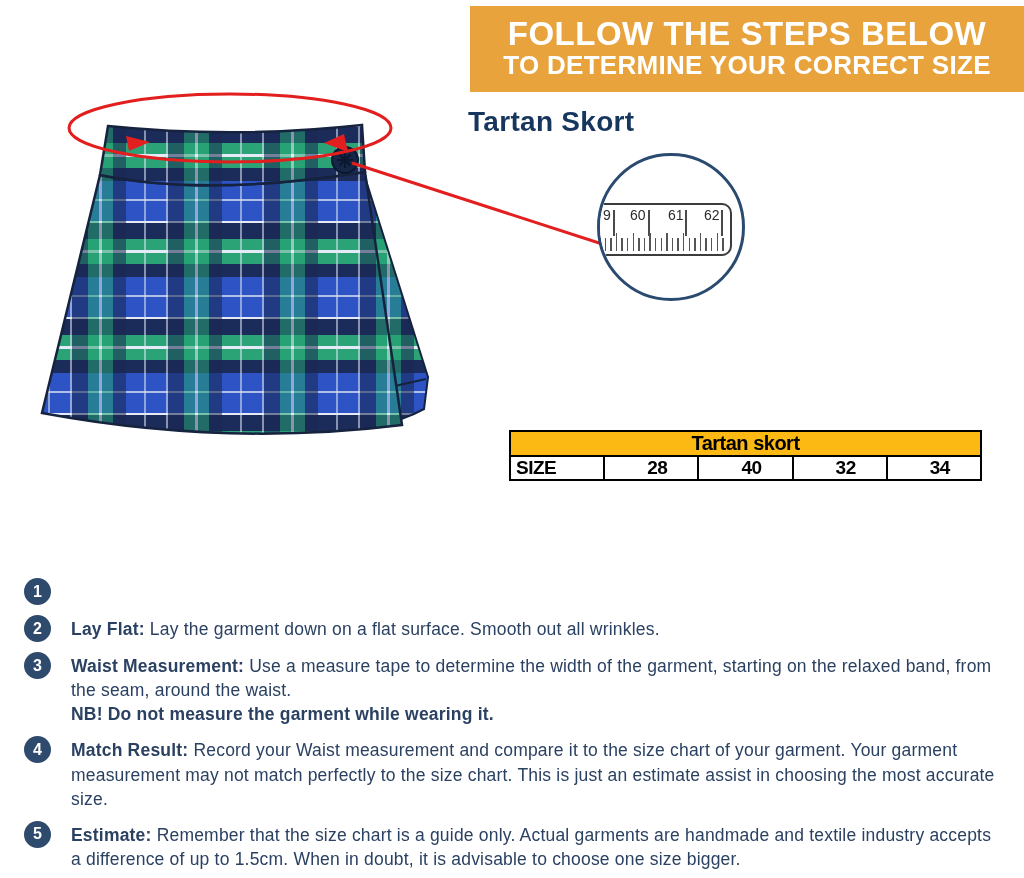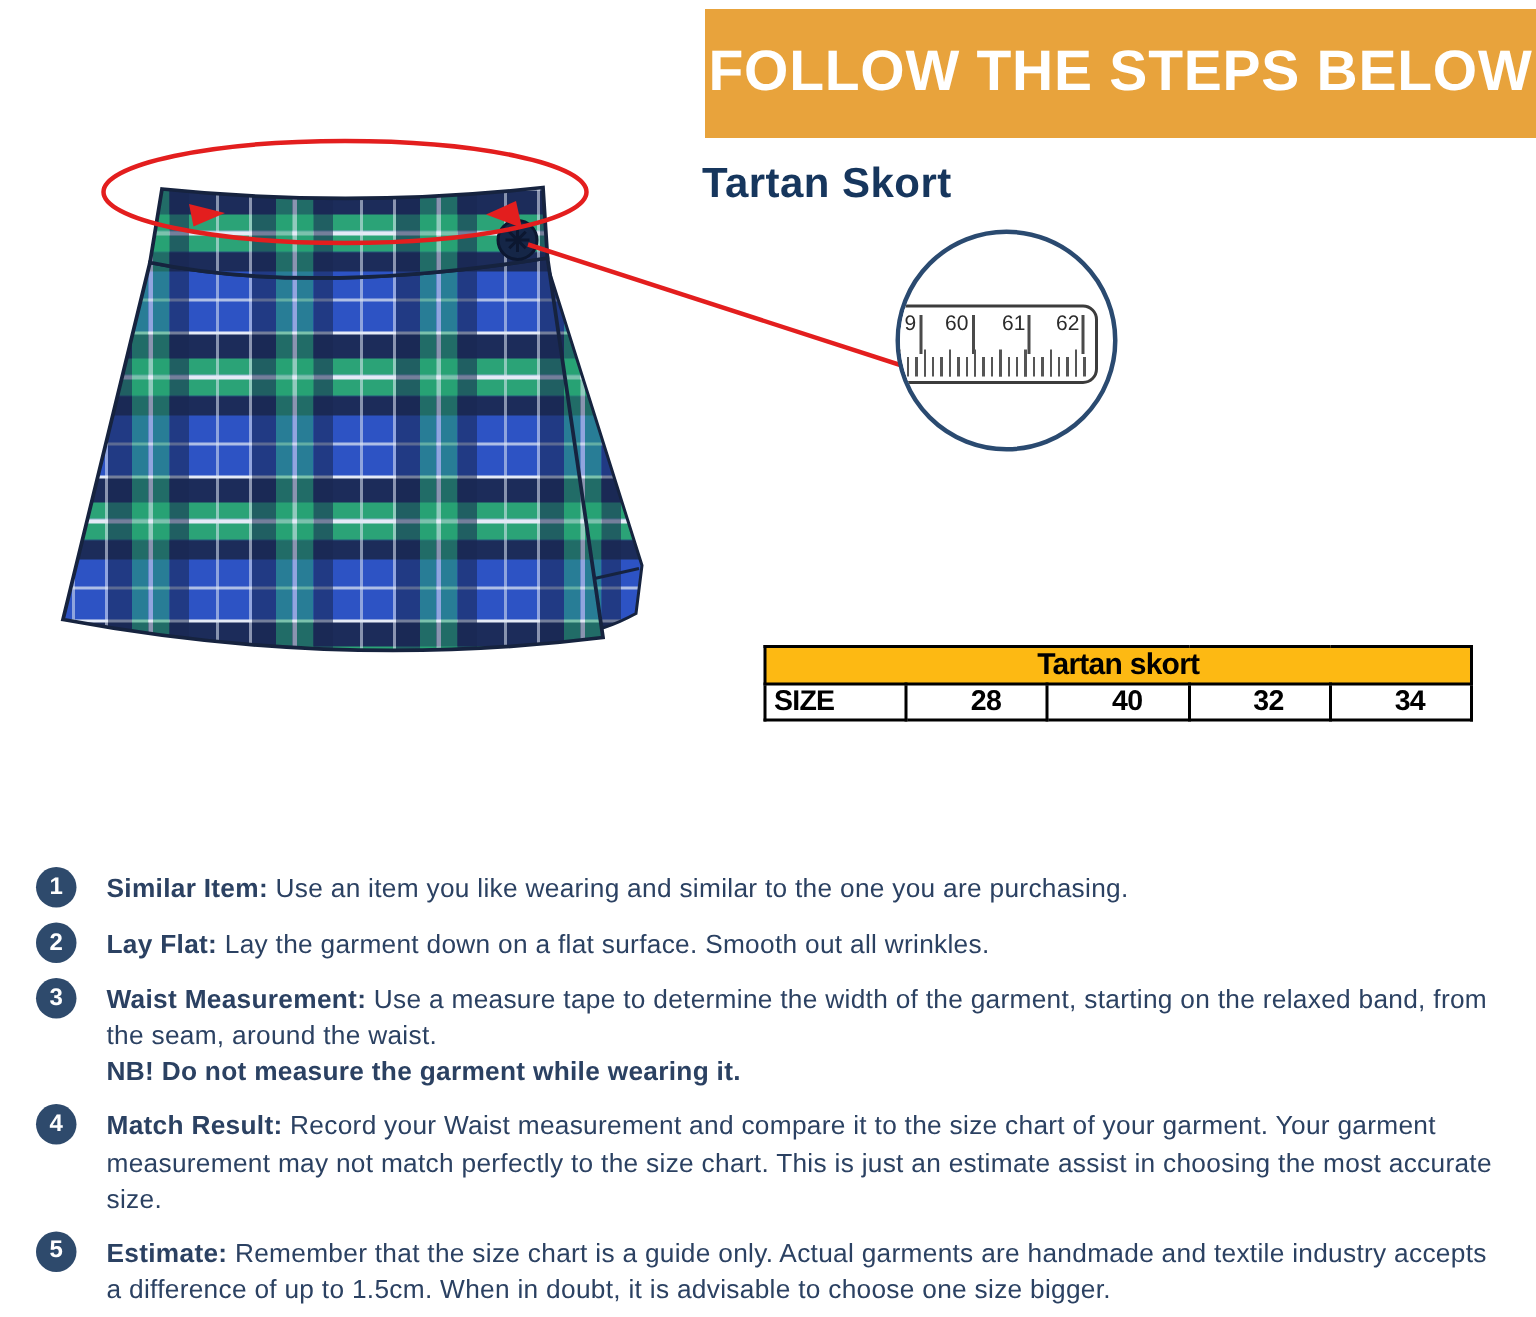--- a/index.html
+++ b/index.html
@@ -4,21 +4,21 @@
 <style>
   * { margin: 0; padding: 0; box-sizing: border-box; }
   html, body { width: 1024px; height: 878px; background: #ffffff; overflow: hidden;
     font-family: "Liberation Sans", sans-serif; }
   .stage { position: relative; width: 1024px; height: 878px; background: #fff; }
 
   
   .banner { position: absolute; left: 470px; top: 6px; width: 554px; height: 86px;
     background: #E8A33C; color: #ffffff; display: flex; flex-direction: column;
     align-items: center; justify-content: center; text-align: center; }
-  .banner-line1 { font-size: 38px; font-weight: 800; letter-spacing: 0.5px; line-height: 1.05; }
+  .banner-line1 { font-size: 33px; font-weight: 800; letter-spacing: 0.5px; line-height: 1.05; }
   .banner-line2 { font-size: 26px; font-weight: 800; letter-spacing: 0.3px; line-height: 1.15; }
 
   
   .product-title { position: absolute; left: 468px; top: 106px; font-size: 28px;
     font-weight: 800; color: #16365D; letter-spacing: 0.3px; }
 
   
   .illustration { position: absolute; left: 30px; top: 85px; width: 740px; height: 390px; }
 
   
@@ -55,20 +55,21 @@
   .step-label { font-weight: 800; }
   .step-note { font-weight: 800; }
 </style>
 </head>
 <body>
 
 <div class="stage">
 
   <div class="banner">
     <div class="banner-line1">FOLLOW THE STEPS BELOW</div>
+    <div class="banner-line2">TO DETERMINE YOUR CORRECT SIZE</div>
   </div>
 
   <div class="product-title">Tartan Skort</div>
 
   <svg class="illustration" viewBox="0 0 740 390" xmlns="http://www.w3.org/2000/svg">
     <defs>
       <pattern id="tartan" width="96" height="96" patternUnits="userSpaceOnUse">
         <rect width="96" height="96" fill="#2D53C4"></rect>
         <rect y="18" width="96" height="2" fill="#CFD9EE" opacity="0.8"></rect>
         <rect y="40" width="96" height="2" fill="#E4EAF6"></rect>
@@ -137,23 +138,20 @@
       <td class="cell-val">32</td>
       <td class="cell-val">34</td>
     </tr>
   </tbody>
     </table>
 
   <div class="steps">
 
     <div class="step">
       <div class="step-badge">1</div>
-      <div class="step-body">
-        <span class="step-label">Similar Item:</span><span> Use an item you like wearing and similar to the one you are purchasing.</span>
-      </div>
     </div>
 
     <div class="step">
       <div class="step-badge">2</div>
       <div class="step-body">
         <span class="step-label">Lay Flat:</span><span> Lay the garment down on a flat surface. Smooth out all wrinkles.</span>
       </div>
     </div>
 
     <div class="step">

